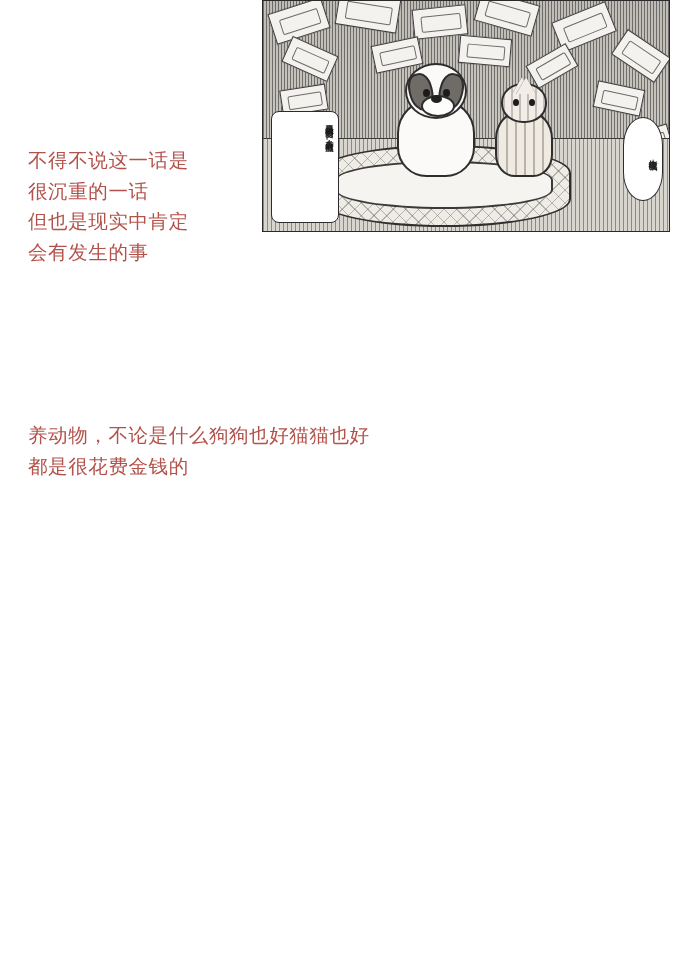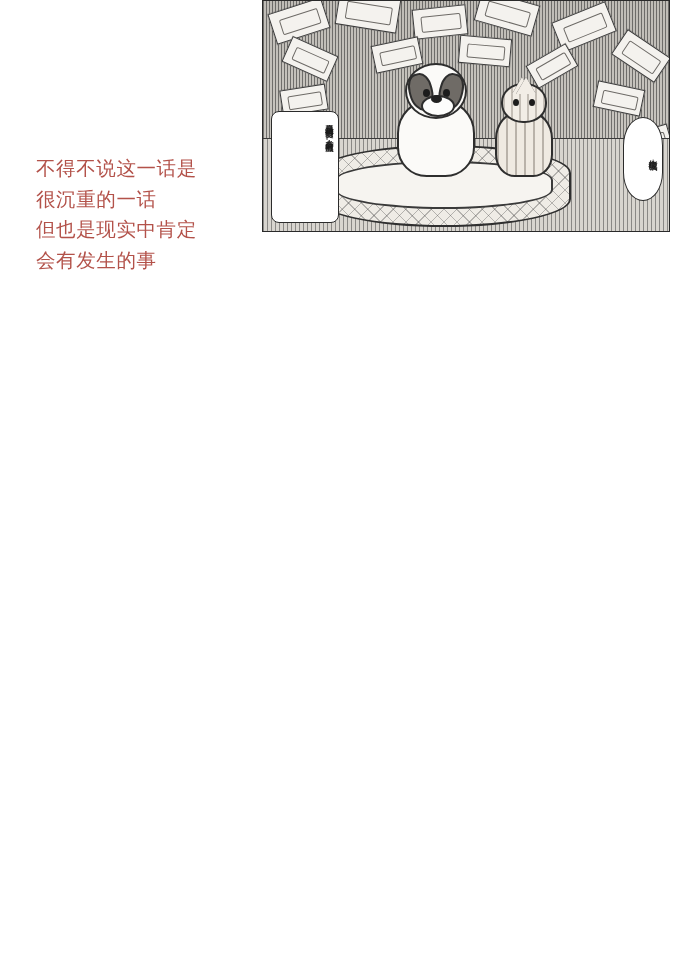--- a/index.html
+++ b/index.html
@@ -245,21 +245,21 @@
     left: 28px;
     top: 84px;
     width: 620px;
     color: #b3524a;
     font-size: 19.5px;
     line-height: 30.6px;
     letter-spacing: 0.6px;
     white-space: pre-wrap;
     font-family: "Liberation Sans", sans-serif;
   }
-  .para { margin: 8px; }
+  .para { margin: 0; }
   .spacer { height: 30px; }
 </style>
 </head>
 <body>
 
 <div class="page">
 
   <div class="comic-panel">
     <div class="comic-bg"></div>
 
@@ -313,20 +313,22 @@
       <span class="bubble-text">生命能变成钱…</span>
     </div>
   </div>
 
   <div class="text-body">
     <p class="para">不得不说这一话是
 很沉重的一话
 但也是现实中肯定
 会有发生的事</p>
     <div class="spacer"></div>
+    <p class="para">养动物，不论是什么狗狗也好猫猫也好
+都是很花费金钱的</p>
     <div class="spacer"></div>
     
     
     
     
   </div>
 
 </div>
 
 </body></html>

